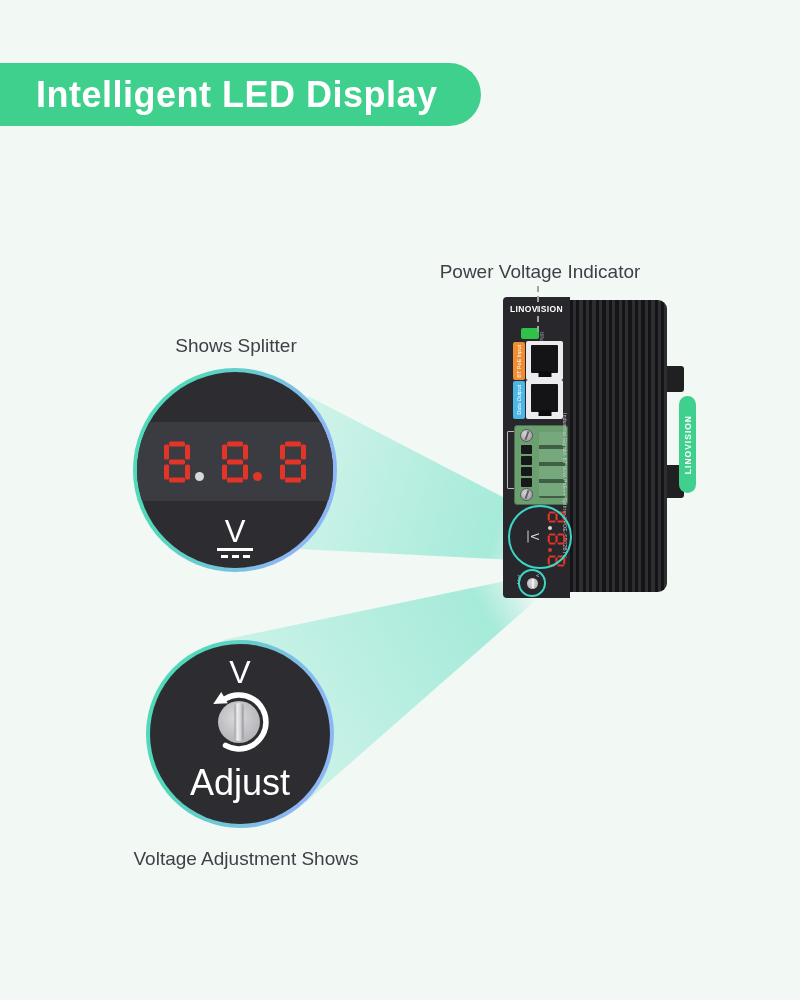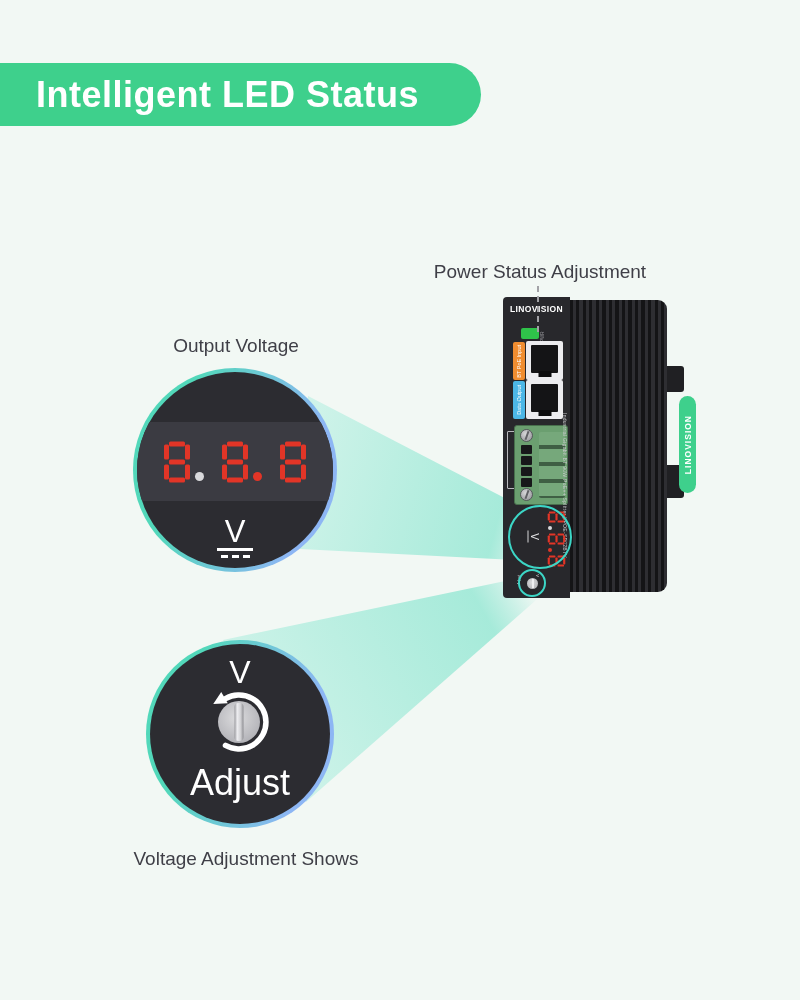--- a/index.html
+++ b/index.html
@@ -150,26 +150,26 @@
       <stop offset="0" stop-color="#7fe2cd" stop-opacity="0"></stop>
       <stop offset="0.18" stop-color="#93e7d3" stop-opacity="0.8"></stop>
       <stop offset="1" stop-color="#c8f2e7" stop-opacity="0.85"></stop>
     </linearGradient>
   </defs>
   <polygon points="524,508 552,562 300,549 308,396" fill="url(#beam1g)"></polygon>
   <polygon points="519,578 543,594 306,802 223,640" fill="url(#beam2g)"></polygon>
 </svg>
 
 <div class="abs banner">
-  <span class="banner-title">Intelligent LED Status</span>
+  <span class="banner-title">Intelligent LED Display</span>
 </div>
 
-<div class="abs ann ann-power">Power Status Adjustment</div>
+<div class="abs ann ann-power">Power Voltage Indicator</div>
 <div class="abs pointer-dash"></div>
-<div class="abs ann ann-shows">Output Voltage</div>
+<div class="abs ann ann-shows">Shows Splitter</div>
 <div class="abs ann ann-knob">Voltage Adjustment Shows</div>
 
 <div class="abs device">
   <div class="din-clip c1"></div>
   <div class="din-clip c2"></div>
   <div class="dev-side">
     <div class="side-pill">
       <span class="vtext flip">LINOVISION</span>
     </div>
   </div>

